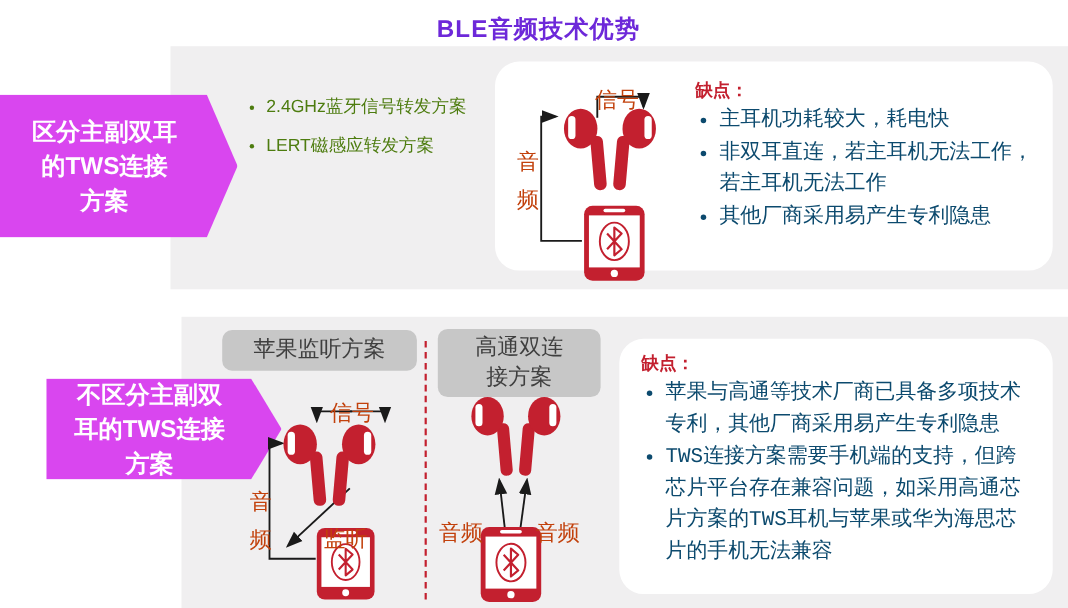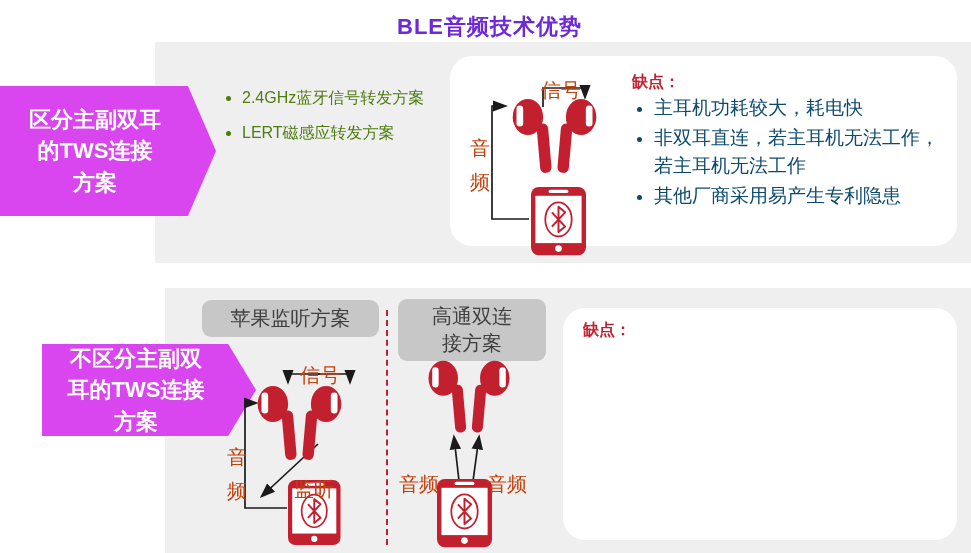--- a/index.html
+++ b/index.html
@@ -146,15 +146,19 @@
       <path d="M78,126 L84,82" fill="none" stroke="#1a1a1a" stroke-width="1.7" marker-end="url(#ah)"></path>
       <use href="#earbuds-pair" transform="translate(28,4) scale(0.92)"></use>
       <use href="#phone-bt" transform="translate(42,124) scale(1.1)"></use>
     </svg>
     <span class="lbl" style="left:4px;top:96px;">音频</span>
     <span class="lbl" style="left:92px;top:96px;">音频</span>
   </div>
 
   <div class="cons cons-bottom">
     <div class="cons-heading">缺点：</div>
+    <ul>
+      <li>苹果与高通等技术厂商已具备多项技术专利，其他厂商采用易产生专利隐患</li>
+      <li>TWS连接方案需要手机端的支持，但跨芯片平台存在兼容问题，如采用高通芯片方案的TWS耳机与苹果或华为海思芯片的手机无法兼容</li>
+    </ul>
   </div>
 
 </div>
 
 </body></html>

